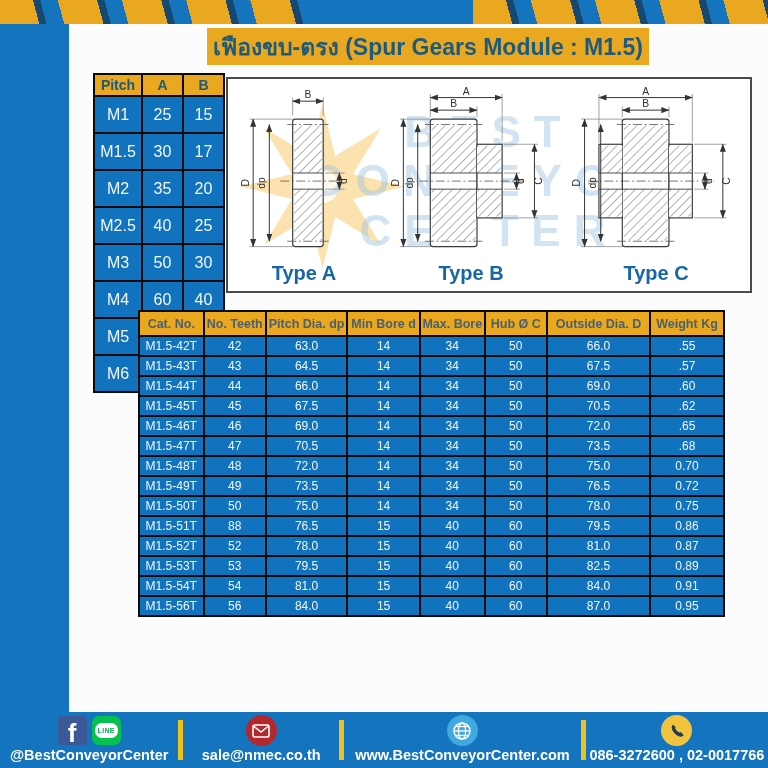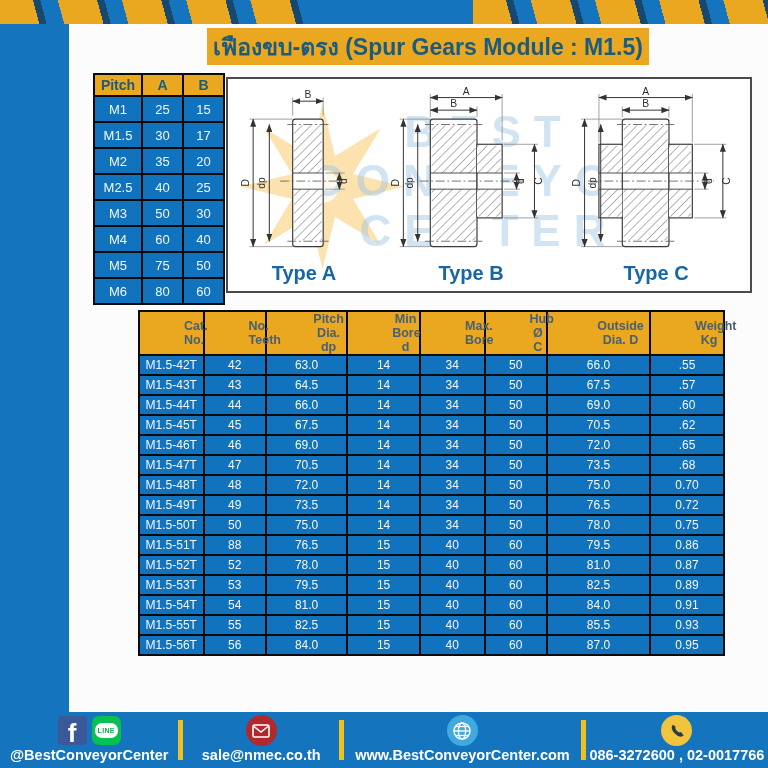--- a/index.html
+++ b/index.html
@@ -22,24 +22,24 @@
     display: flex; align-items: center; justify-content: center; white-space: nowrap; }
 
   
   table { border-collapse: collapse; table-layout: fixed; }
   th, td { border: 2px solid #0A0A0A; text-align: center; vertical-align: middle; }
   th { background: #E9A81F; font-weight: bold; }
   td { background: #1173BE; color: #F2F7FB; }
 
   .pitch-table { position: absolute; left: 24px; top: 49px; width: 130px; border-radius: 10px; }
   .pitch-table th { height: 22px; font-size: 14px; color: #1D5B7E; }
-  .pitch-table td { height: 26px; font-size: 13px; }
+  .pitch-table td { height: 37px; font-size: 16px; }
 
   .main-table { position: absolute; left: 69px; top: 286px; width: 587px; }
-  .main-table th { height: 25px; font-size: 12.5px; color: #4A6070; padding-left: 44px; }
+  .main-table th { height: 25px; font-size: 12.5px; color: #4A6070; }
   .main-table td { height: 20px; font-size: 12px; }
 
   
   .draw-panel { position: absolute; left: 157px; top: 53px; width: 526px; height: 216px;
     background: #FFFFFF; border: 2px solid #4A4A4A; overflow: hidden; }
   .logo-star { position: absolute; left: 12px; top: 20px; width: 165px; height: 175px; z-index: 0; }
   .watermark { position: absolute; left: 0; top: 28px; width: 100%; z-index: 1;
     text-align: center; font-weight: bold; font-size: 44px; letter-spacing: 13px;
     line-height: 1.12; color: #9CC4E4; opacity: 0.45; }
   .drawings { position: relative; z-index: 2; display: flex; justify-content: space-around;
@@ -440,30 +440,20 @@
             <td>M1.5-54T</td>
             <td>54</td>
             <td>81.0</td>
             <td>15</td>
             <td>40</td>
             <td>60</td>
             <td>84.0</td>
             <td>0.91</td>
           </tr>
           <tr>
-            <td>M1.5-55T</td>
-            <td>55</td>
-            <td>82.5</td>
-            <td>15</td>
-            <td>40</td>
-            <td>60</td>
-            <td>85.5</td>
-            <td>0.93</td>
-          </tr>
-          <tr>
             <td>M1.5-56T</td>
             <td>56</td>
             <td>84.0</td>
             <td>15</td>
             <td>40</td>
             <td>60</td>
             <td>87.0</td>
             <td>0.95</td>
           </tr>
         </tbody>

